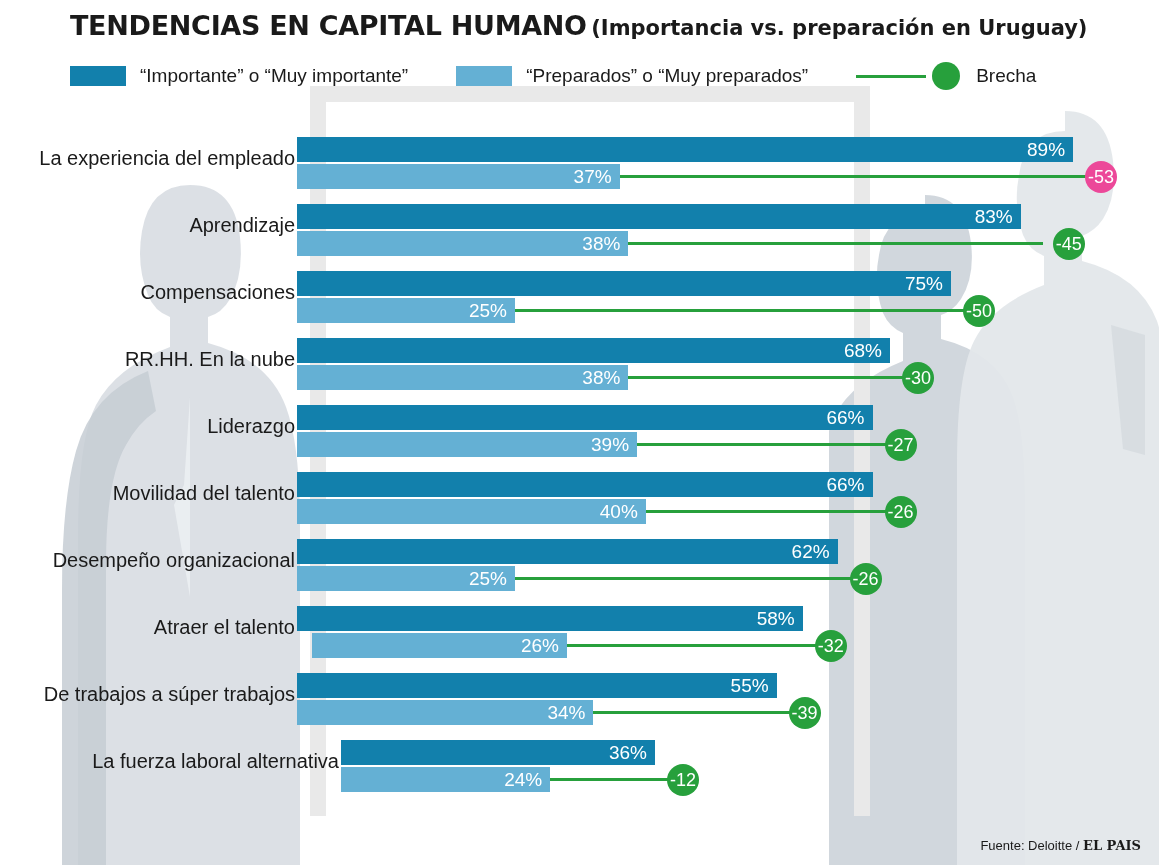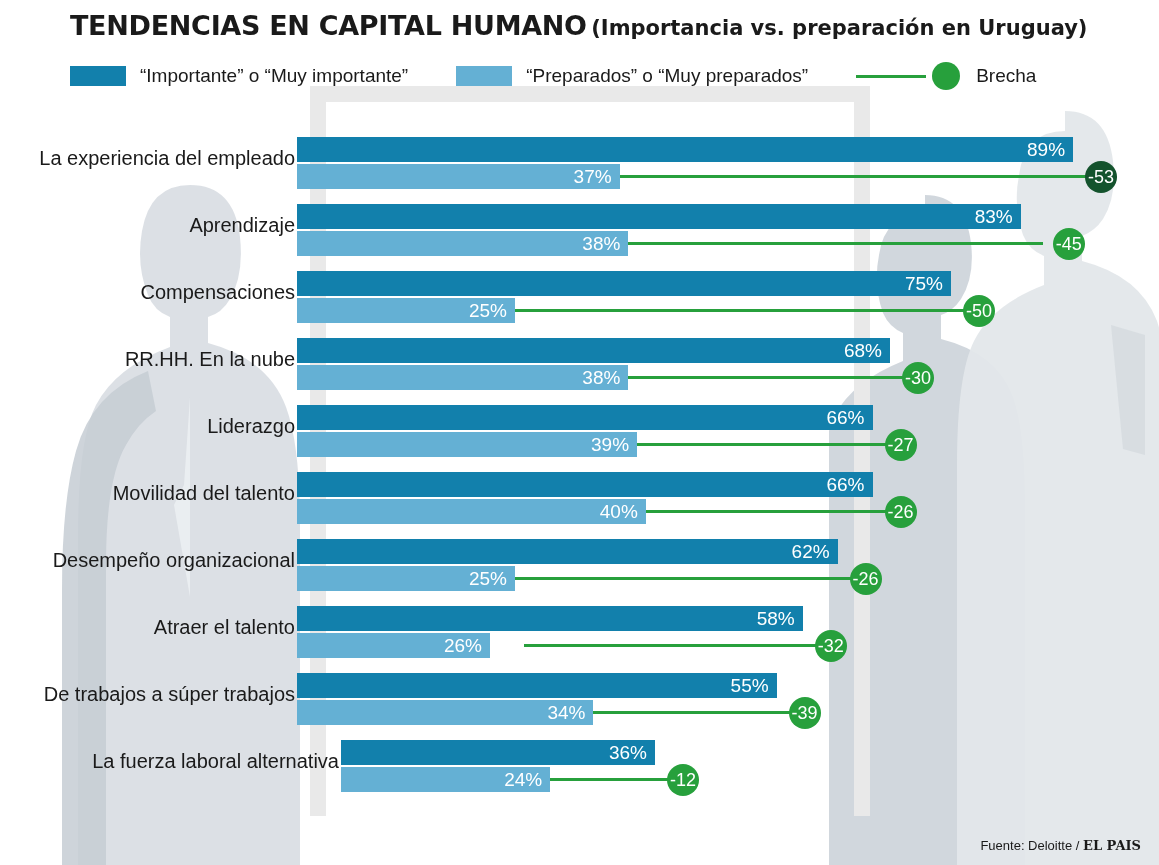--- a/index.html
+++ b/index.html
@@ -258,21 +258,21 @@
       <div class="row" style="top: 5px;">
         <div class="row-label">La experiencia del empleado</div>
         <div class="bars">
           <div class="gap-line" style="left: 322.64px; width: 475.44px; background: rgb(39, 160, 60);"></div>
           <div class="bar bar-imp" style="width: 776.08px; background: rgb(18, 128, 172);">
             <span class="bar-value">89%</span>
           </div>
           <div class="bar bar-prep" style="width: 322.64px; background: rgb(100, 176, 212);">
             <span class="bar-value">37%</span>
           </div>
-          <div class="gap-bubble" style="left: 788.08px; background: #14532d;">-53</div>
+          <div class="gap-bubble" style="left: 788.08px; background: #ec4899;">-53</div>
         </div>
       </div>
       <div class="row" style="top: 72px;">
         <div class="row-label">Aprendizaje</div>
         <div class="bars">
           <div class="gap-line" style="left: 331.36px; width: 414.4px; background: rgb(39, 160, 60);"></div>
           <div class="bar bar-imp" style="width: 723.76px; background: rgb(18, 128, 172);">
             <span class="bar-value">83%</span>
           </div>
           <div class="bar bar-prep" style="width: 331.36px; background: rgb(100, 176, 212);">
@@ -346,21 +346,21 @@
           <div class="gap-bubble" style="left: 552.64px; background: rgb(39, 160, 60);">-26</div>
         </div>
       </div>
       <div class="row" style="top: 474px;">
         <div class="row-label">Atraer el talento</div>
         <div class="bars">
           <div class="gap-line" style="left: 226.72px; width: 301.04px; background: rgb(39, 160, 60);"></div>
           <div class="bar bar-imp" style="width: 505.76px; background: rgb(18, 128, 172);">
             <span class="bar-value">58%</span>
           </div>
-          <div class="bar bar-prep" style="width: 193px; background: rgb(100, 176, 212);">
+          <div class="bar bar-prep" style="width: 255px; background: rgb(100, 176, 212); margin-left: 15px;">
             <span class="bar-value">26%</span>
           </div>
           <div class="gap-bubble" style="left: 517.76px; background: rgb(39, 160, 60);">-32</div>
         </div>
       </div>
       <div class="row" style="top: 541px;">
         <div class="row-label">De trabajos a súper trabajos</div>
         <div class="bars">
           <div class="gap-line" style="left: 296.48px; width: 205.12px; background: rgb(39, 160, 60);"></div>
           <div class="bar bar-imp" style="width: 479.6px; background: rgb(18, 128, 172);">

